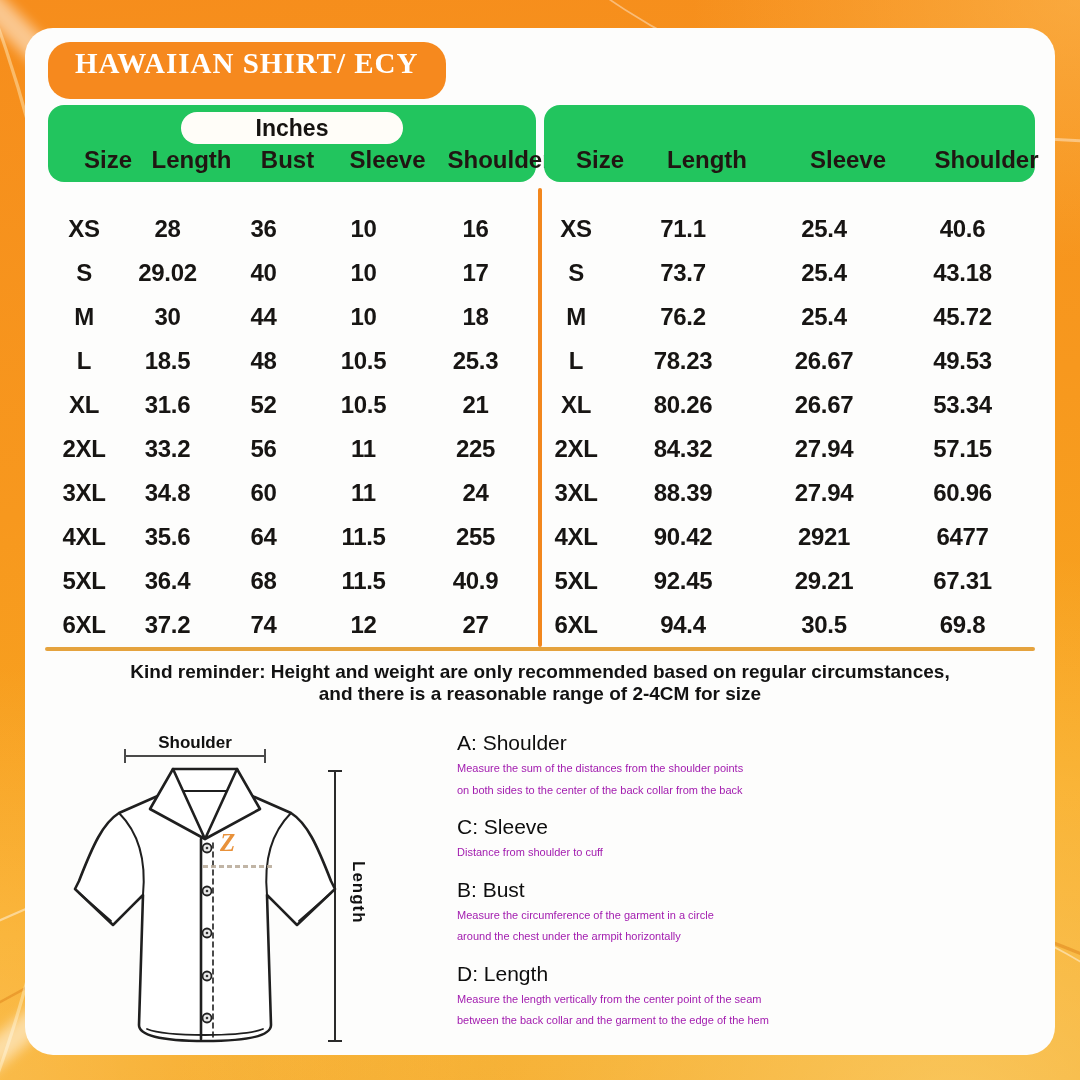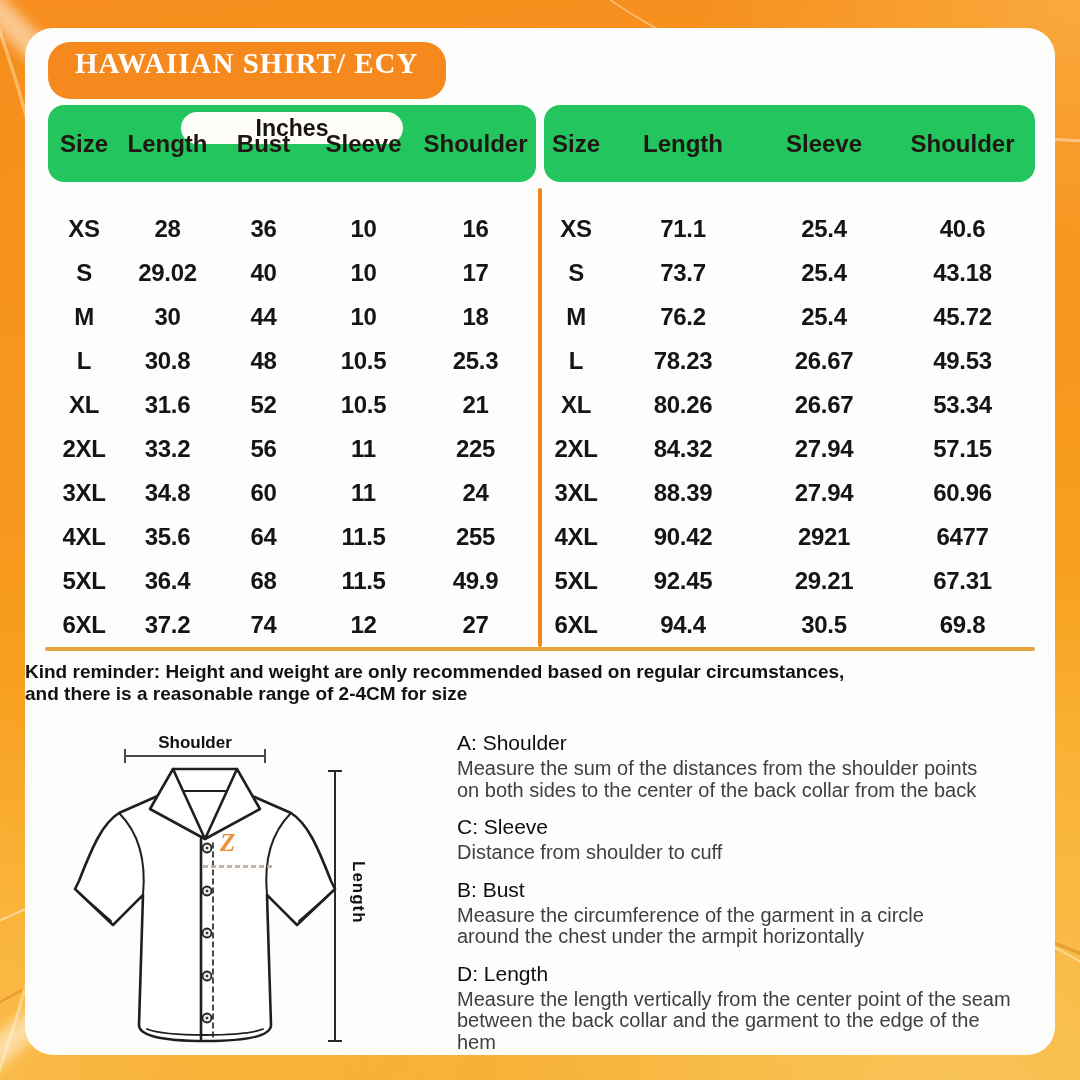--- a/index.html
+++ b/index.html
@@ -26,49 +26,49 @@
     background:#f6891e;color:#fff;border-radius:22px;padding:0 27px;
     font-family:"Liberation Serif",serif;font-weight:bold;font-size:29px;letter-spacing:1px;}
 
   .table-block{position:absolute;top:77px;height:547px;}
   .tb-left{left:23px;width:488px;}
   .tb-right{left:519px;width:491px;}
   .band{position:absolute;left:0;top:0;width:100%;height:77px;background:#22c55e;border-radius:16px;}
   .unit-pill{position:absolute;left:50%;transform:translateX(-50%);top:7px;width:222px;height:32px;
     background:#fffdf8;border-radius:17px;text-align:center;line-height:32px;
     font-weight:bold;font-size:23px;color:#161310;}
-  .thead{position:absolute;left:0;bottom:18px;width:100%;height:40px;display:grid;align-items:center;}
+  .thead{position:absolute;left:0;bottom:2px;width:100%;height:40px;display:grid;align-items:center;padding-left:24px;}
   .th{text-align:center;font-weight:bold;font-size:24px;color:#201612;}
   .tbody{position:absolute;left:0;top:77px;width:100%;padding-top:25px;}
   .trow{display:grid;height:44px;align-items:center;}
   .td{text-align:center;font-weight:bold;font-size:24px;color:#171513;letter-spacing:-.3px;}
   .cols-in{grid-template-columns:72px 95px 97px 103px 121px;}
   .cols-cm{grid-template-columns:64px 150px 132px 145px;}
 
   .v-divider{position:absolute;left:513px;top:160px;width:4px;height:459px;background:#f2871d;border-radius:2px;}
   .h-divider{position:absolute;left:20px;top:619px;width:990px;height:4px;background:#e5a33e;border-radius:2px;}
 
-  .reminder{position:absolute;left:0;top:633px;width:100%;text-align:left;
+  .reminder{position:absolute;left:0;top:633px;width:100%;text-align:center;
     font-weight:bold;font-size:19px;line-height:22px;color:#121212;white-space:pre-line;}
 
   .diagram{position:absolute;left:30px;top:705px;width:390px;height:322px;}
   .diagram svg{position:absolute;left:0;top:0;}
   .shoulder-label{position:absolute;left:70px;top:0;width:140px;text-align:center;
     font-weight:bold;font-size:17px;color:#111;}
   .length-label{position:absolute;left:293px;top:128px;writing-mode:vertical-rl;
     font-weight:bold;font-size:17px;color:#111;letter-spacing:1px;}
   .logo-z{position:absolute;left:165px;top:96px;font-family:"Liberation Serif",serif;
     font-weight:bold;font-size:25px;color:#e8913a;font-style:italic;}
   .logo-sub{position:absolute;left:148px;top:132px;width:70px;height:3px;
     background:repeating-linear-gradient(90deg,#b6a896 0 5px,transparent 5px 8px);opacity:.85;}
 
   .guide{position:absolute;left:432px;top:702px;width:556px;}
   .guide-item{margin-bottom:13px;}
   .guide-item h3{margin:0 0 3px 0;font-size:21px;line-height:25px;color:#0e0e0e;font-weight:normal;}
-  .guide-item p{margin:0;font-size:20px;line-height:21.5px;color:#404040;white-space:pre-line;}
+  .guide-item p{margin:0;font-size:11px;line-height:21.5px;color:#a21caf;white-space:pre-line;}
 </style>
 </head>
 <body>
 
 <div class="swirl s1"></div>
 <div class="swirl s2"></div>
 <div class="swirl s3"></div>
 <div class="swirl s4"></div>
 <div class="streak st1"></div>
 <div class="streak st2"></div>
@@ -105,21 +105,21 @@
         </div>
         <div class="trow cols-in">
           <div class="td">M</div>
           <div class="td">30</div>
           <div class="td">44</div>
           <div class="td">10</div>
           <div class="td">18</div>
         </div>
         <div class="trow cols-in">
           <div class="td">L</div>
-          <div class="td">30.8</div>
+          <div class="td">18.5</div>
           <div class="td">48</div>
           <div class="td">10.5</div>
           <div class="td">25.3</div>
         </div>
         <div class="trow cols-in">
           <div class="td">XL</div>
           <div class="td">31.6</div>
           <div class="td">52</div>
           <div class="td">10.5</div>
           <div class="td">21</div>
@@ -143,21 +143,21 @@
           <div class="td">35.6</div>
           <div class="td">64</div>
           <div class="td">11.5</div>
           <div class="td">255</div>
         </div>
         <div class="trow cols-in">
           <div class="td">5XL</div>
           <div class="td">36.4</div>
           <div class="td">68</div>
           <div class="td">11.5</div>
-          <div class="td">49.9</div>
+          <div class="td">40.9</div>
         </div>
         <div class="trow cols-in">
           <div class="td">6XL</div>
           <div class="td">37.2</div>
           <div class="td">74</div>
           <div class="td">12</div>
           <div class="td">27</div>
         </div>
       </div>
   </section>

